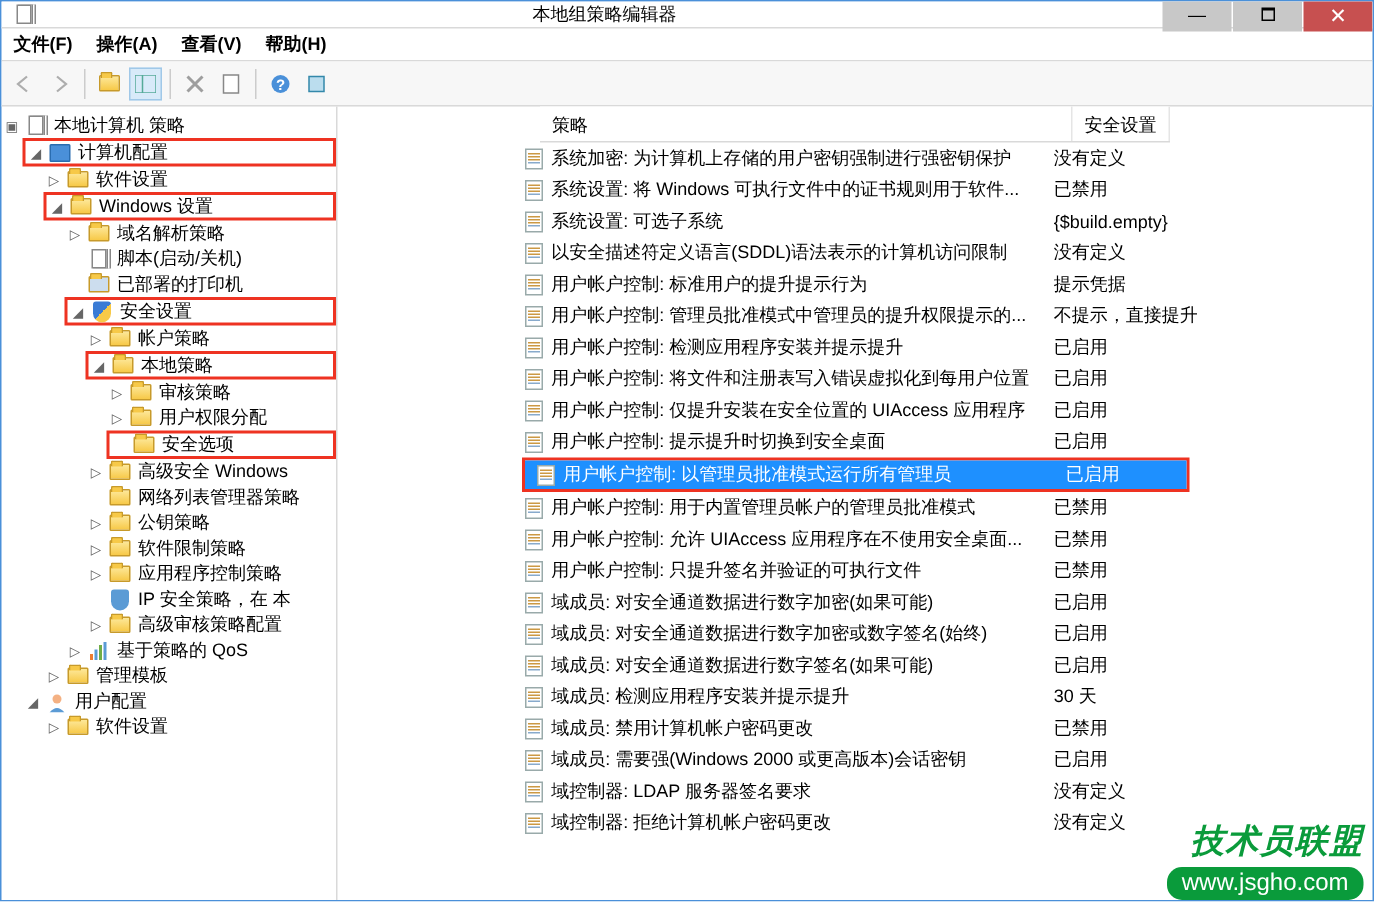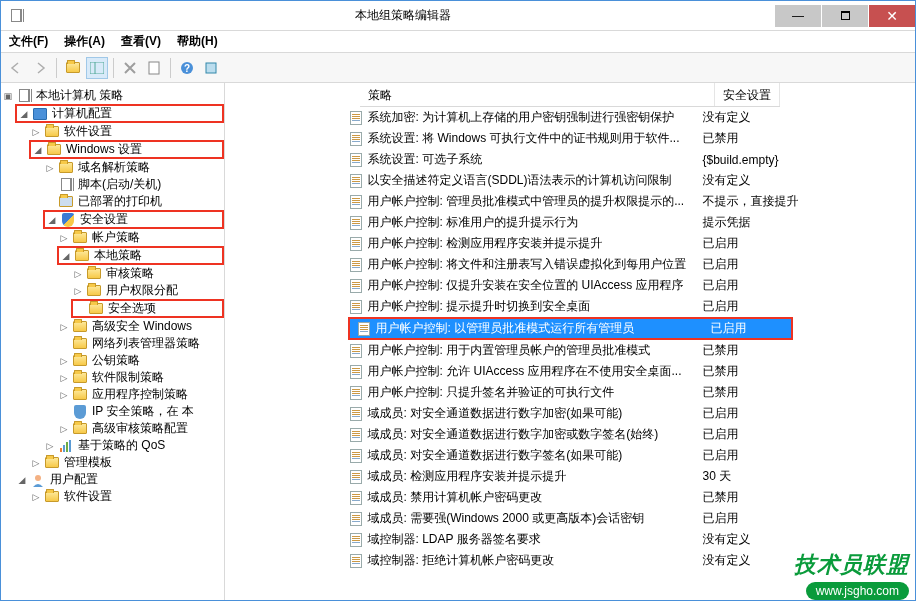--- a/index.html
+++ b/index.html
@@ -1,20 +1,20 @@
 <!DOCTYPE html>
 <html><head>
 <meta charset="utf-8">
 <style>
   * { box-sizing: border-box; }
   body { margin: 0; font-family: "Microsoft YaHei", "Segoe UI", sans-serif; font-size: 12px; background: #fff; color: #000; user-select: none; }
   .window { width: 916px; height: 601px; border: 1px solid #4a90d9; display: flex; flex-direction: column; background: #fff; position: relative; overflow: hidden; }
   
   
-  .titlebar { height: 30px; background: #fff; display: flex; align-items: center; border-bottom: 1px solid #d9d9d9; }
+  .titlebar { height: 18px; background: #fff; display: flex; align-items: center; border-bottom: 1px solid #d9d9d9; }
   .titlebar .sysicon { width: 30px; display: flex; align-items: center; justify-content: center; }
   .titlebar .title { flex: 1; text-align: center; font-size: 12px; }
   .titlebar .winbtns { display: flex; }
   .titlebar .winbtn { width: 46px; height: 22px; display: flex; align-items: center; justify-content: center; font-family: Arial; }
   .titlebar .winbtn.min { background: #c8c8c8; }
   .titlebar .winbtn.max { background: #c8c8c8; margin-left: 1px; }
   .titlebar .winbtn.close { background: #c75050; color: #fff; margin-left: 1px; font-size: 14px; }
   .titlebar .winbtn.max div { width: 9px; height: 9px; border: 1px solid #000; border-top: 2px solid #000; }
   
   
@@ -64,21 +64,21 @@
   .lrow.sel { background: #1e90ff; color: #fff; }
   .pic { width: 16px; height: 16px; display: inline-flex; align-items: center; justify-content: center; margin-right: 4px; flex-shrink: 0; }
   .sheet { width: 12px; height: 14px; background: #fff; border: 1px solid #9aa; position: relative; }
   .sheet:after { content: ""; position: absolute; left: 1px; right: 1px; top: 2px; height: 1px; background: #c94; box-shadow: 0 2px #c94, 0 4px #c94, 0 6px #8ac; }
   .selbox { border: 2px solid #e32; margin: 0 6px; }
   .selbox .lrow { height: 19px; }
   
   
   .wm { position: absolute; right: 6px; bottom: 0; text-align: right; }
   .wm .l1 { font-size: 22px; font-weight: 900; font-style: italic; color: #0a9b3b; letter-spacing: 1px; text-shadow: 0 0 2px #fff; }
-  .wm .l2 { display: inline-block; font-size: 12px; color: #fff; background: #0a9b3b; padding: 2px 10px; border-radius: 10px; margin-top: 2px; }
+  .wm .l2 { display: inline-block; font-size: 16px; color: #fff; background: #0a9b3b; padding: 2px 10px; border-radius: 10px; margin-top: 2px; }
   
   
   .tree::-webkit-scrollbar, .list::-webkit-scrollbar { width: 16px; height: 16px; }
   .tree::-webkit-scrollbar-thumb, .list::-webkit-scrollbar-thumb { background: #c2c2c2; border: 1px solid #a8a8a8; }
   .tree::-webkit-scrollbar-track, .list::-webkit-scrollbar-track { background: #f0f0f0; }
   .tree::-webkit-scrollbar-button, .list::-webkit-scrollbar-button { background: #f0f0f0; height: 16px; width: 16px; border: 1px solid #c2c2c2; }
 </style>
 </head>
 <body>
 
@@ -396,32 +396,32 @@
               </span>
               <span>以安全描述符定义语言(SDDL)语法表示的计算机访问限制</span>
             </div>
             <div class="c2">没有定义</div>
           </div>
           <div class="lrow">
             <div class="c1">
               <span class="pic">
                 <span class="sheet"></span>
               </span>
+              <span>用户帐户控制: 标准用户的提升提示行为</span>
+            </div>
+            <div class="c2">提示凭据</div>
+          </div>
+          <div class="lrow">
+            <div class="c1">
+              <span class="pic">
+                <span class="sheet"></span>
+              </span>
               <span>用户帐户控制: 管理员批准模式中管理员的提升权限提示的...</span>
             </div>
             <div class="c2">不提示，直接提升</div>
-          </div>
-          <div class="lrow">
-            <div class="c1">
-              <span class="pic">
-                <span class="sheet"></span>
-              </span>
-              <span>用户帐户控制: 标准用户的提升提示行为</span>
-            </div>
-            <div class="c2">提示凭据</div>
           </div>
           <div class="lrow">
             <div class="c1">
               <span class="pic">
                 <span class="sheet"></span>
               </span>
               <span>用户帐户控制: 检测应用程序安装并提示提升</span>
             </div>
             <div class="c2">已启用</div>
           </div>

